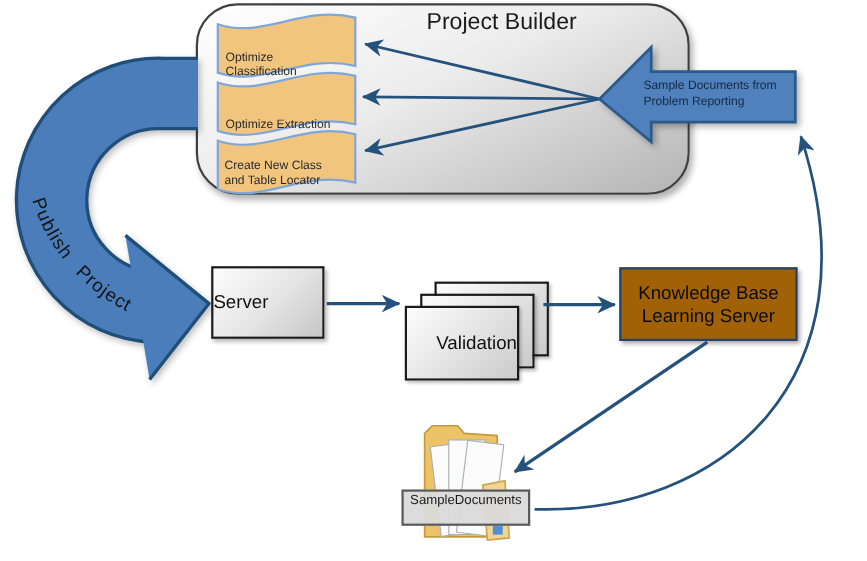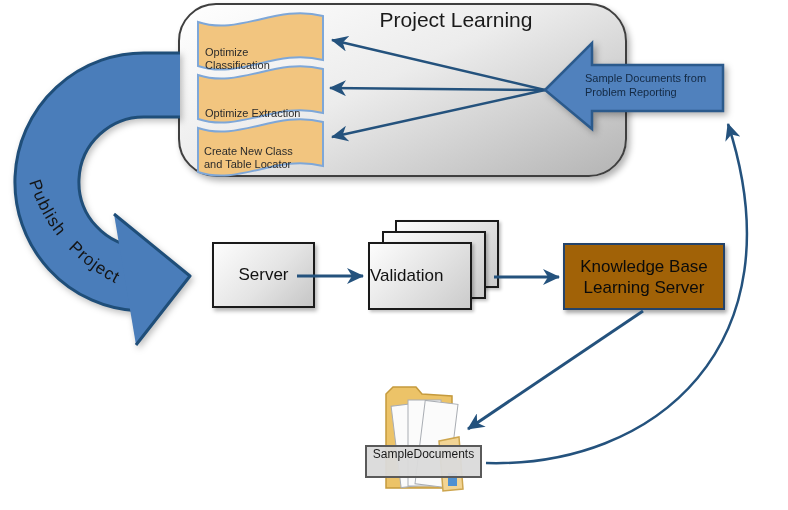--- a/index.html
+++ b/index.html
@@ -12,30 +12,30 @@
     position:absolute;left:178px;top:3px;width:445px;height:170px;
     border:2px solid #3f3f3f;border-radius:38px;
     background:linear-gradient(155deg,#ffffff 0%,#ececec 45%,#b4b4b4 100%);
     box-shadow:3px 4px 6px rgba(0,0,0,0.30);
     z-index:1;
   }
   .gray-box{
     position:absolute;border:2px solid #1a1a1a;
     background:linear-gradient(135deg,#fdfdfd 0%,#e4e4e4 55%,#c6c6c6 100%);
     box-shadow:2px 3px 4px rgba(0,0,0,0.30);
-    display:flex;align-items:center;justify-content:center;
-    font-size:17px;color:#111;z-index:1;margin-left:20px;
+    display:flex;align-items:center;justify-content:flex-start;
+    font-size:17px;color:#111;z-index:1;
   }
   #server{left:192px;top:242px;width:99px;height:62px;}
   .vpage{
     position:absolute;width:100px;height:64px;border:2px solid #1a1a1a;
     background:linear-gradient(135deg,#fdfdfd 0%,#e2e2e2 55%,#cbcbcb 100%);
     box-shadow:2px 2px 3px rgba(0,0,0,0.25);z-index:1;
-    display:flex;align-items:center;justify-content:flex-start;
-    font-size:17px;color:#111;
+    display:flex;align-items:center;justify-content:flex-end;
+    font-size:17px;color:#111;margin-top:36px;
   }
   #vp-back{left:395px;top:220px;}
   #vp-mid{left:382px;top:231px;}
   #vp-front{left:368px;top:242px;}
   #kb{
     position:absolute;left:563px;top:243px;width:158px;height:63px;
     border:2px solid #24436a;background:#a16207;
     box-shadow:2px 3px 4px rgba(0,0,0,0.35);
     display:flex;flex-direction:column;align-items:center;justify-content:center;
     font-size:17px;line-height:21px;color:#0b0b0b;text-align:center;z-index:1;
@@ -124,21 +124,21 @@
       <path d="M 180 85 L 148 85 A 97 97 0 0 0 140 279" fill="none" stroke="#4a7dba" stroke-width="61"></path>
       <path d="M 114 214 L 190 276 L 136 345" fill="#4a7dba" stroke="#1f4e79" stroke-width="3" stroke-linejoin="round"></path>
       <text class="pub-text">
         <textPath href="#pubPath" startOffset="4">Publish Project</textPath>
       </text>
     </g>
 
     <polygon class="big-arrow" points="545,90 592,43 592,65 723,65 723,111 592,111 592,129" fill="#5081bd" stroke="#2b5a8c" stroke-width="2.5"></polygon>
   </svg>
 
-  <div class="pb-title">Project Learning</div>
+  <div class="pb-title">Project Builder</div>
 
   <div class="wave-label" id="wl1">
     <div>Optimize</div>
     <div>Classification</div>
   </div>
   <div class="wave-label" id="wl2">
     <div>Optimize Extraction</div>
   </div>
   <div class="wave-label" id="wl3">
     <div>Create New Class</div>

